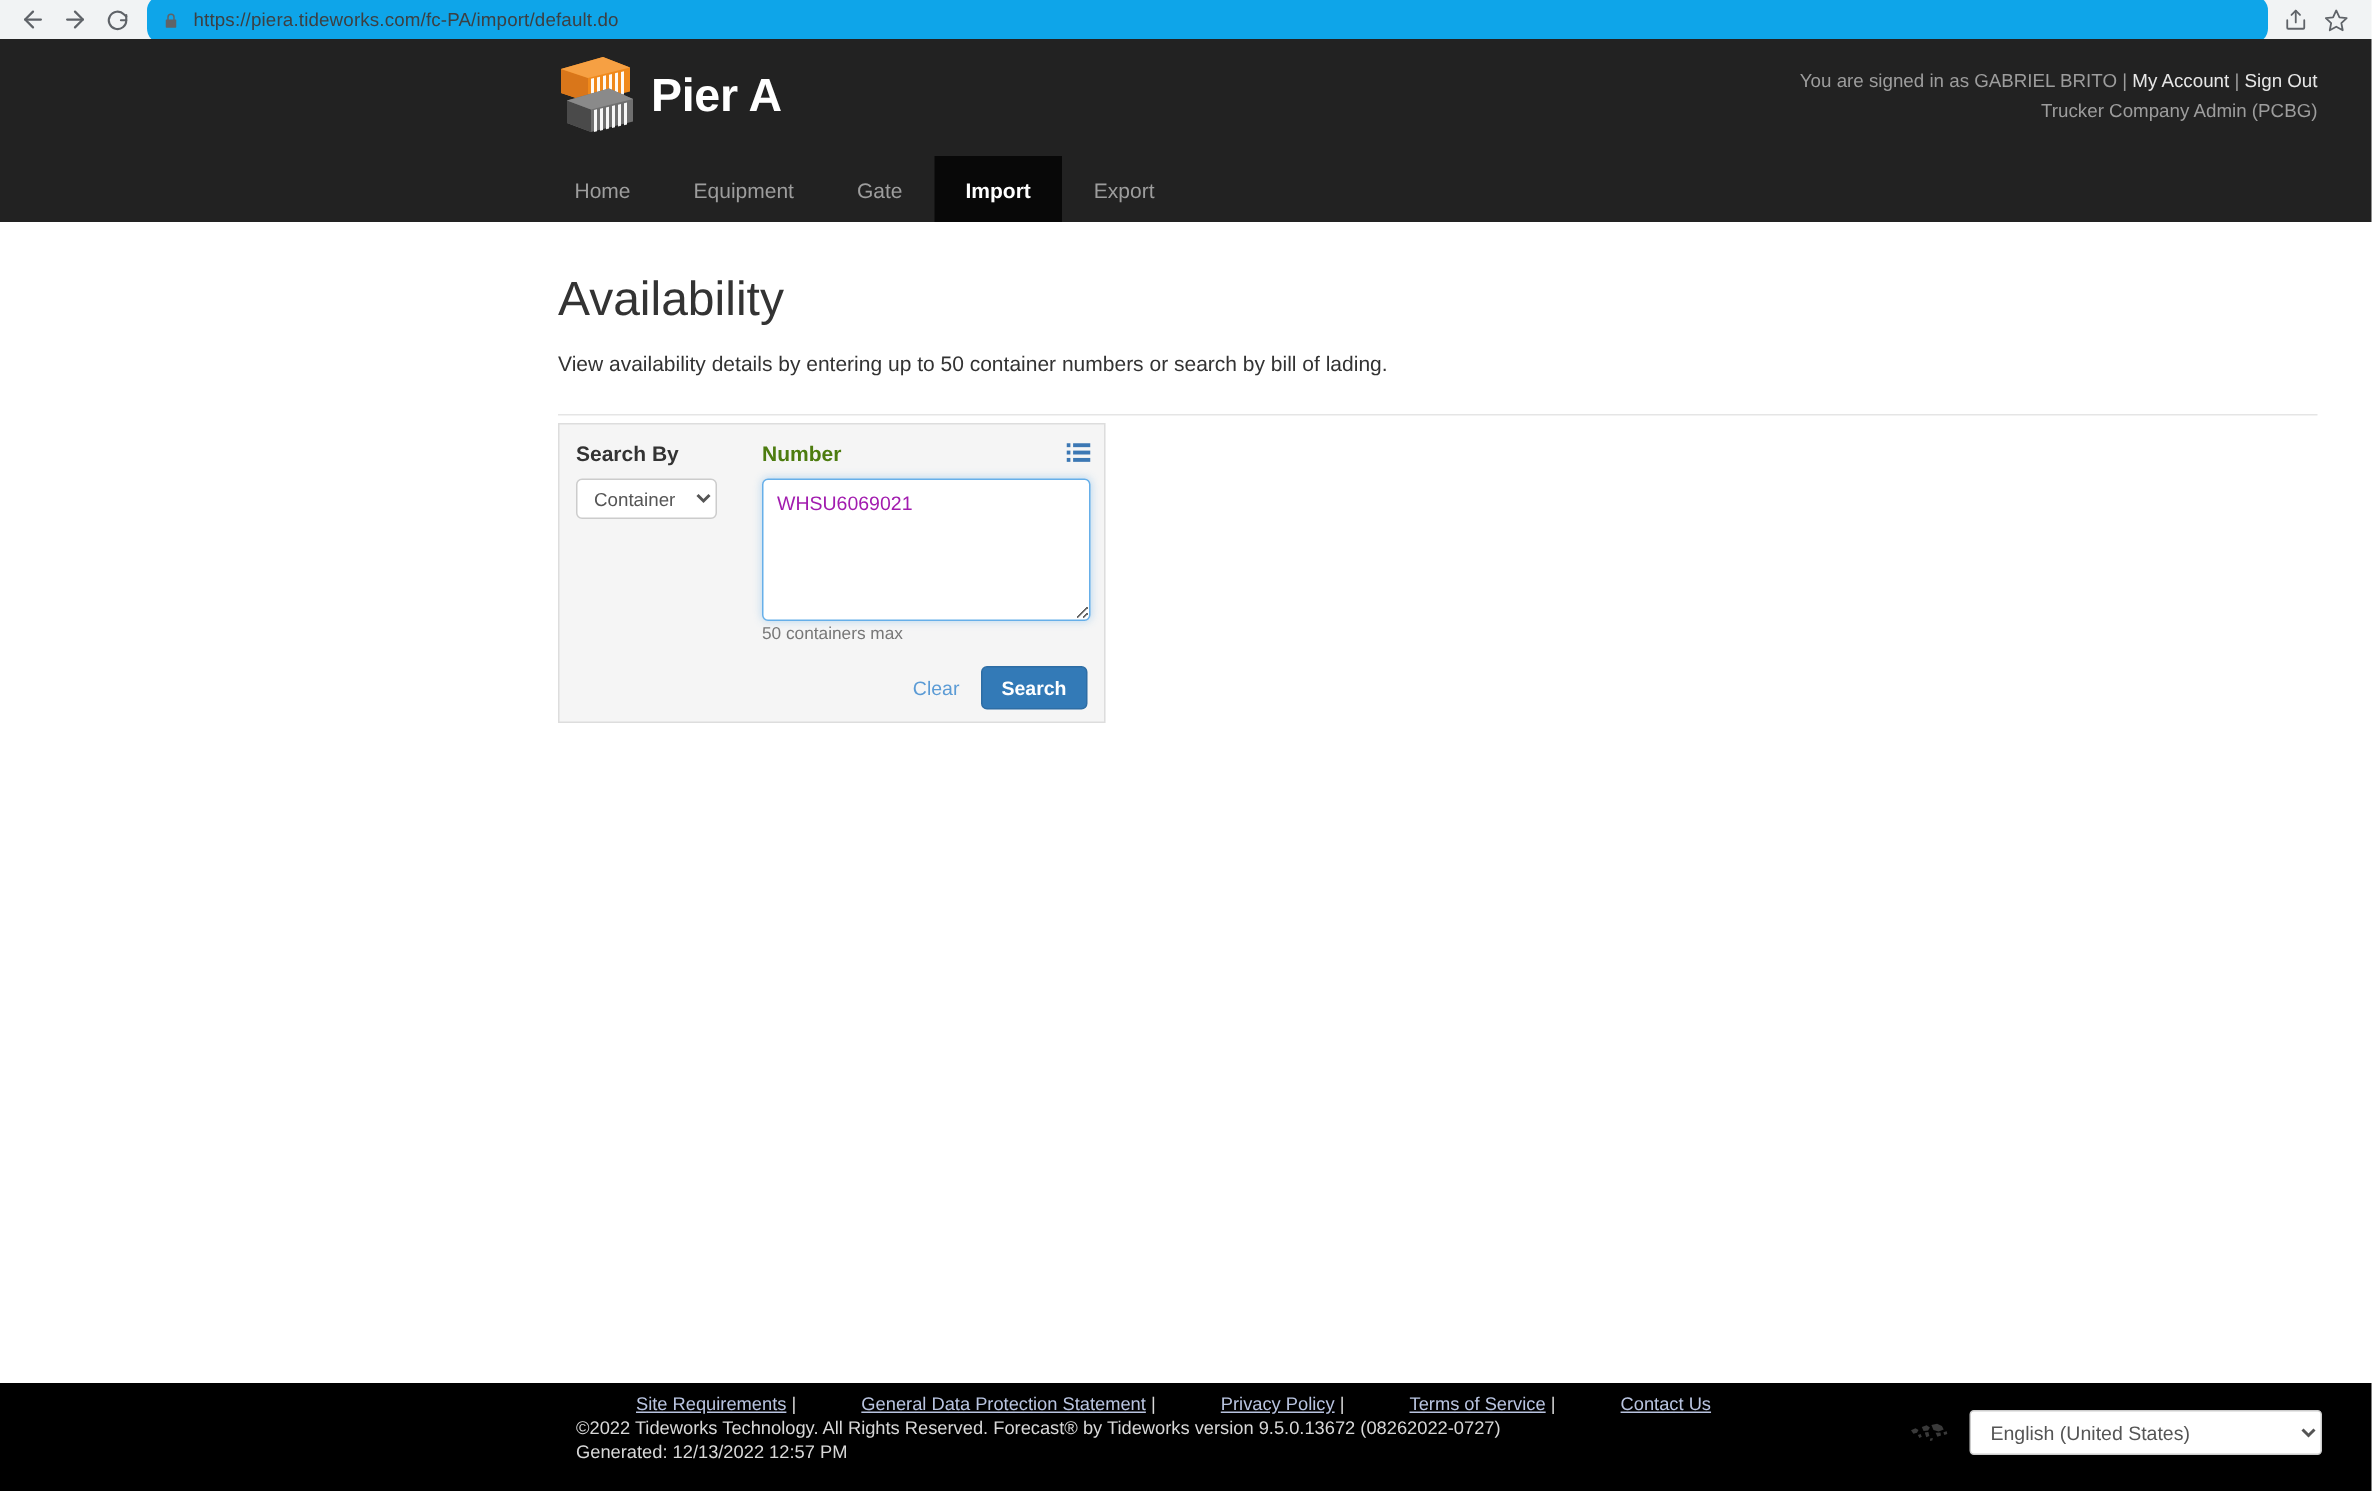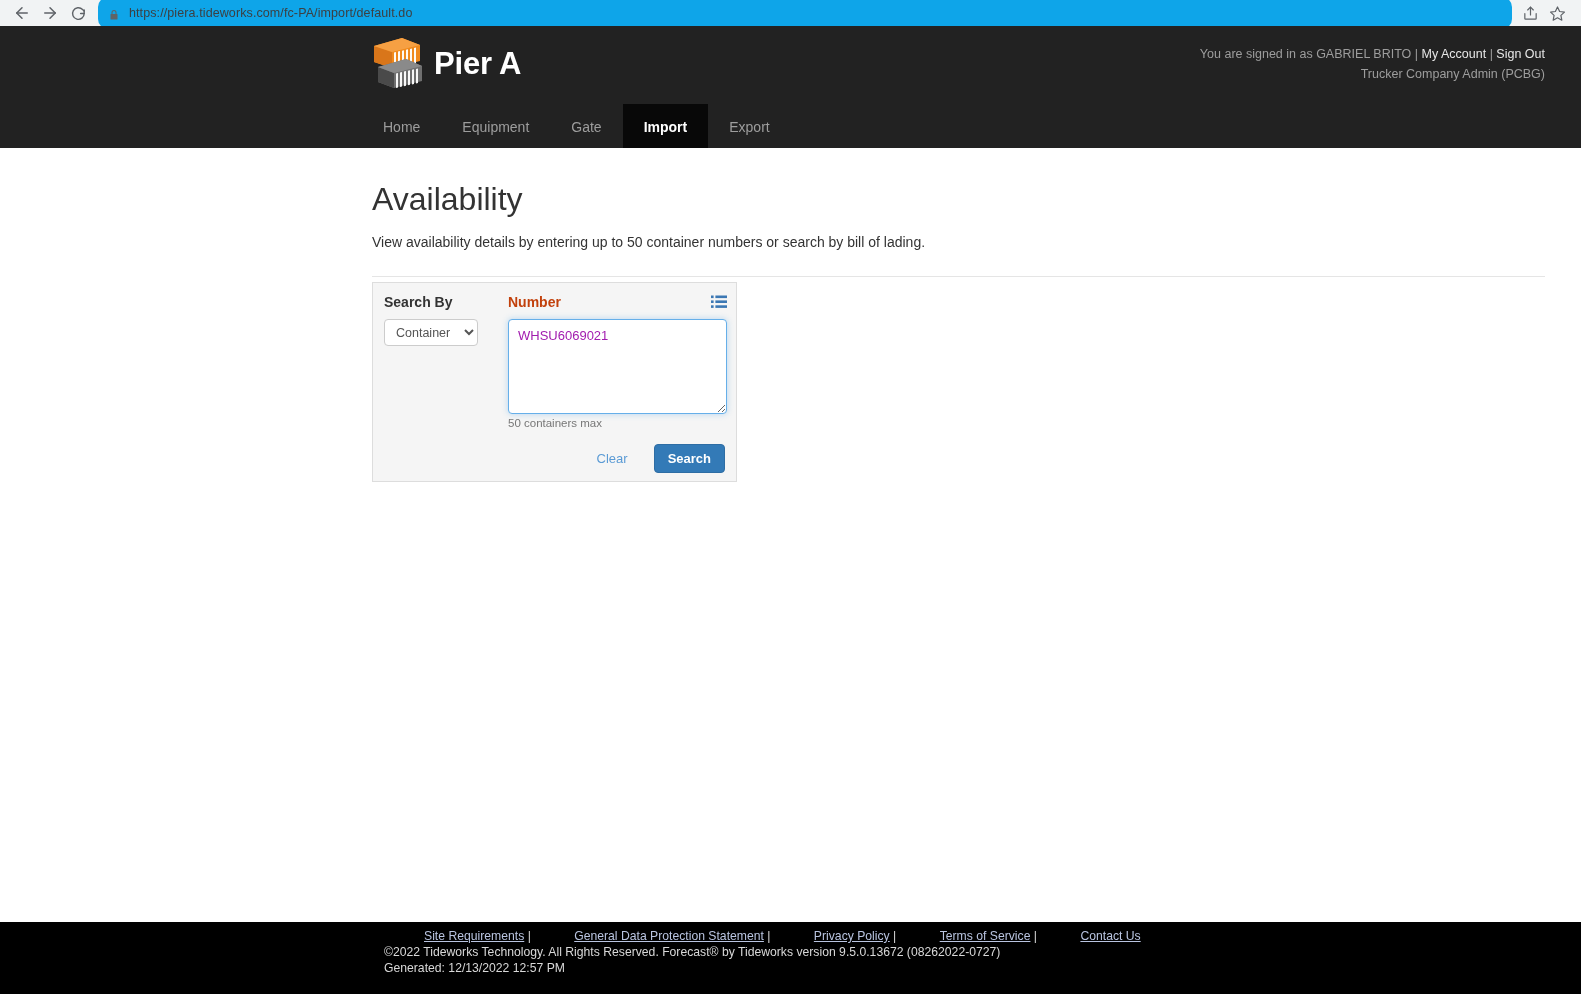--- a/index.html
+++ b/index.html
@@ -193,21 +193,21 @@
     font-size: 14px;
     font-weight: bold;
     color: #333333;
   }
   .label-number {
     position: absolute;
     left: 135px;
     top: 11px;
     font-size: 14px;
     font-weight: bold;
-    color: #c2410c;
+    color: #4d7c0f;
   }
   .list-icon-btn {
     position: absolute;
     left: 338px;
     top: 12px;
     width: 16px;
     height: 14px;
     cursor: pointer;
   }
 
@@ -256,21 +256,21 @@
     font-size: 11.5px;
     color: #777777;
   }
 
   .btn-row {
     position: absolute;
     right: 11px;
     top: 161px;
     display: flex;
     align-items: center;
-    gap: 24px;
+    gap: 12px;
   }
   .btn-clear {
     font-size: 13px;
     color: #5b9bd5;
     background: none;
     border: none;
     cursor: pointer;
     font-family: "Liberation Sans", sans-serif;
     padding: 4px 2px;
     text-decoration: none;
@@ -470,13 +470,32 @@
   </div>
 </div>
 
 <div class="site-footer">
   <div class="footer-text">
     <div class="footer-links"><a href="#">Site Requirements</a><span class="sep"> | </span><a href="#">General Data Protection Statement</a><span class="sep"> | </span><a href="#">Privacy Policy</a><span class="sep"> | </span><a href="#">Terms of Service</a><span class="sep"> | </span><a href="#">Contact Us</a></div>
     <div>©2022 Tideworks Technology. All Rights Reserved. Forecast® by Tideworks version 9.5.0.13672 (08262022-0727)</div>
     <div>Generated: 12/13/2022 12:57 PM</div>
   </div>
 
+  <div class="lang-area">
+    <span>
+      <svg class="globe-icon" viewBox="0 0 26 17" xmlns="http://www.w3.org/2000/svg">
+        <g fill="#3a3a3a">
+          <path d="M1 6.5 L4 5.2 L6 6.4 L5 8.2 L2.6 8.8 Z"></path>
+          <path d="M5.6 9.6 L7.4 9.0 L8.2 10.8 L6.6 11.6 Z"></path>
+          <path d="M8.2 4.4 L11.4 3.2 L13.6 4.6 L12.4 6.6 L9.4 7.0 Z"></path>
+          <path d="M10.2 8.0 L12.6 7.6 L13.2 10.4 L11.2 11.2 Z"></path>
+          <path d="M14.6 3.0 L18.4 2.2 L21.6 3.6 L22.8 6.0 L19.4 7.4 L16.0 6.4 Z"></path>
+          <path d="M17.4 8.2 L20.6 8.0 L21.0 10.0 L18.6 10.8 Z"></path>
+          <path d="M22.6 7.8 L24.8 7.2 L25.2 9.0 L23.2 9.6 Z"></path>
+          <path d="M13.8 12.0 L15.6 11.6 L15.2 13.4 L13.6 13.6 Z"></path>
+        </g>
+      </svg>
+    </span>
+    <select class="lang-select">
+      <option>English (United States)</option>
+    </select>
+  </div>
 </div>
 
 </body></html>

